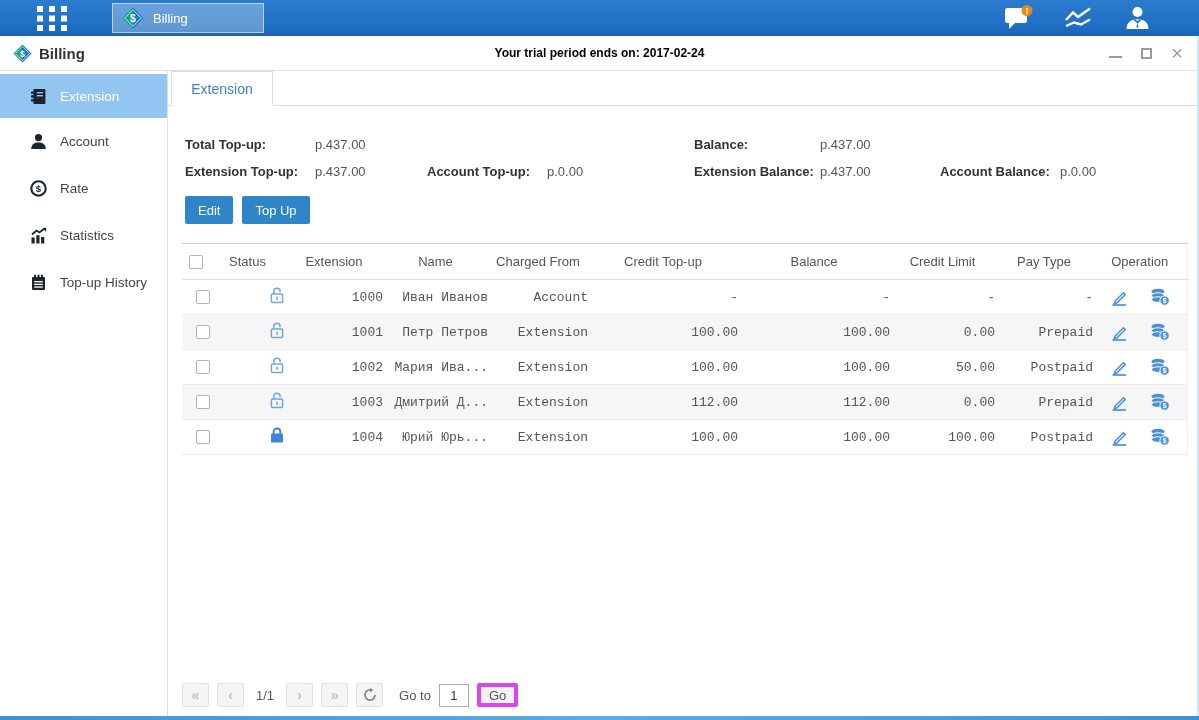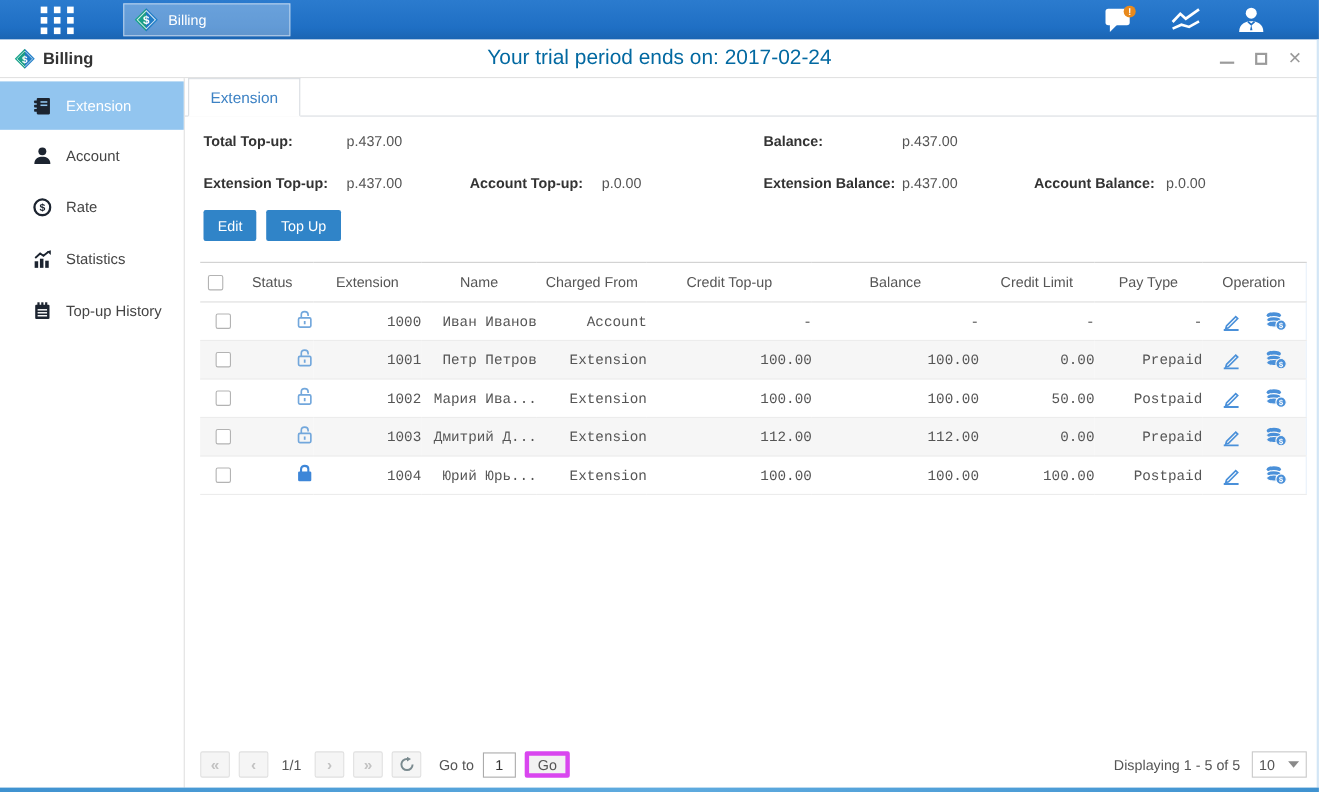--- a/index.html
+++ b/index.html
@@ -10,42 +10,42 @@
   .topbar { height:36px; background:linear-gradient(180deg,#2b7bce 0%,#1f6fc4 70%,#1a64b2 100%); display:flex; align-items:center; }
   .launcher { margin-left:34px; width:36px; height:27px; display:flex; align-items:center; justify-content:center; cursor:pointer; }
   .app-tab { margin-left:42px; height:30px; width:152px; background:rgba(255,255,255,.30); border:1px solid rgba(255,255,255,.55); display:flex; align-items:center; gap:9px; padding:0 9px; cursor:pointer; }
   .app-tab .tab-label { color:#fff; font-size:13px; }
   .topbar-right { margin-left:auto; margin-right:48px; display:flex; align-items:center; gap:30px; }
   .topbar-right .tb-icon { cursor:pointer; display:flex; align-items:center; }
 
   
   .titlebar { height:35px; border-bottom:1px solid #e2e2e2; display:flex; align-items:center; position:relative; background:#fff; }
   .win-title { display:flex; align-items:center; gap:7px; margin-left:13px; font-size:15px; font-weight:bold; color:#333; }
-  .trial { position:absolute; left:50%; transform:translateX(-50%); color:#0369a1; font-size:19px; }
+  .trial { position:absolute; left:50%; transform:translateX(-50%); color:#000000; font-size:12px;font-weight:bold; }
   .win-controls { margin-left:auto; margin-right:16px; display:flex; align-items:center; gap:19px; }
   .wc { cursor:pointer; color:#999; display:flex; align-items:center; justify-content:center; height:18px; }
   .wc-min { width:13px; border-bottom:2px solid #9b9b9b; height:10px; }
   .wc-max { width:11px; height:11px; border:2px solid #9b9b9b; }
   .wc-close { font-size:20px; line-height:14px; }
 
   
   .main { display:flex; height:645px; }
   .sidebar { width:168px; border-right:1px solid #e0e0e0; padding-top:3px; flex:none; }
   .side-item { height:47px; display:flex; align-items:center; gap:13px; padding-left:29px; font-size:13.5px; color:#444; cursor:pointer; }
   .side-item .icon { width:18px; display:flex; justify-content:center; color:#1c2430; flex:none; }
   .side-item.active { background:#92c5ef; color:#fff; height:44px; }
 
   .content { flex:1; position:relative; padding:0 12px 0 14px; }
 
   
   .tabbar { height:35px; border-bottom:1px solid #d9dde1; display:flex; margin:0 -12px 0 -14px; padding-left:3px; }
   .tab { position:relative; z-index:1; height:35px; margin-bottom:-1px; width:102px; background:#fff; border:1px solid #d9dde1; border-bottom:1px solid #fff; color:#3d82c4; font-size:14px; display:flex; align-items:center; justify-content:center; cursor:pointer; }
 
   
-  .summary { margin-top:15px; padding-left:3px; display:grid; grid-template-columns:130px 112px 120px 147px 126px 120px 120px 1fr; row-gap:23px; align-items:center; }
+  .summary { margin-top:31px; padding-left:3px; display:grid; grid-template-columns:130px 112px 120px 147px 126px 120px 120px 1fr; row-gap:12px; align-items:center; }
   .sum-label { font-weight:bold; color:#333; }
   .sum-value { color:#555; }
   .c1{grid-column:1} .c2{grid-column:2} .c3{grid-column:3} .c4{grid-column:4}
   .c5{grid-column:5} .c6{grid-column:6} .c7{grid-column:7} .c8{grid-column:8}
   .r1{grid-row:1} .r2{grid-row:2}
 
   
   .btnrow { margin-top:17px; padding-left:3px; display:flex; gap:9px; }
   .btn-blue { background:#3084c8; color:#fff; border:none; border-radius:2px; height:28px; padding:0 13px; font-size:13px; font-family:inherit; cursor:pointer; }
 
@@ -484,25 +484,18 @@
         <button class="pbtn">
           <svg width="14" height="14" viewBox="0 0 16 16">
             <path d="M13.8,8 A5.8,5.8 0 1 1 8,2.2" fill="none" stroke="#7a8a8f" stroke-width="2"></path>
             <polygon points="8,0 8,4.8 12.2,2.4" fill="#7a8a8f"></polygon>
           </svg>
         </button>
         <span class="goto-label">Go to</span>
         <input class="goto-input" value="1" style="">
         <button class="go-btn">Go</button>
       </div>
-      <div class="pag-right">
-        <span class="displaying">Displaying 1 - 5 of 5</span>
-        <div class="pagesize">
-          <span>10</span>
-          <span class="caret"></span>
-        </div>
-      </div>
     </div>
   </div>
 </div>
 
 <div class="right-edge"></div>
 <div class="bottom-edge"></div>
 
 </body></html>

